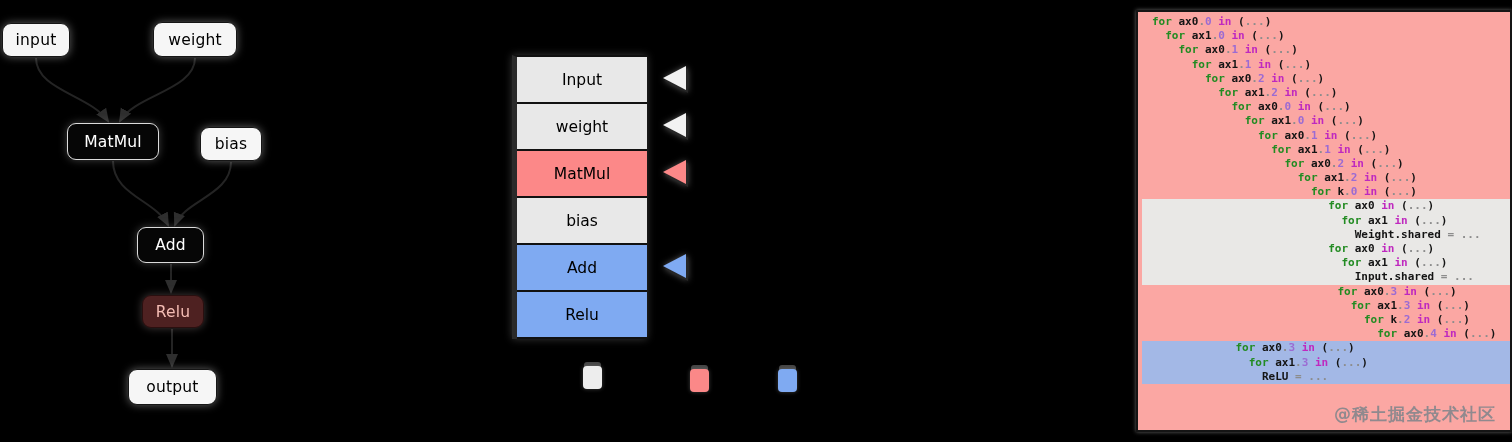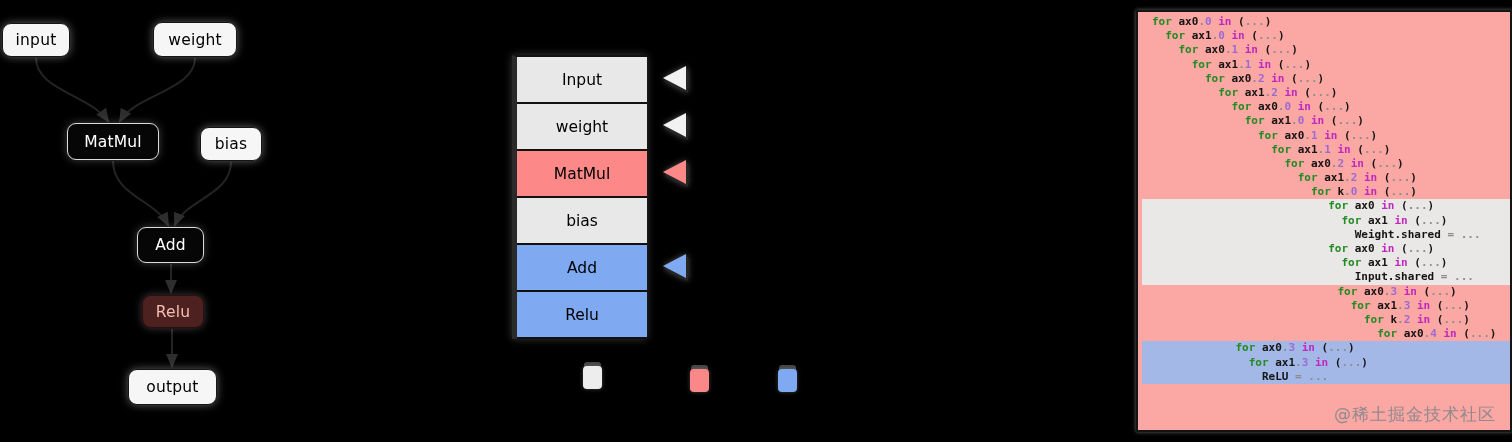--- a/index.html
+++ b/index.html
@@ -43,21 +43,21 @@
   .csection.gray{background:#e9e8e6;margin-left:4px;}
   .csection.blue{background:#a3b8e6;margin-left:4px;}
   .cline{height:14.2px;line-height:14.2px;white-space:pre;color:#141414;padding-left:14px;}
   .kw{color:#228B22;}
   .kw2{color:#bf29bf;}
   .num{color:#9b6bd3;}
   .dim{color:#8c8c8c;}
 
   
   #watermark{position:absolute;right:16px;top:403px;font-size:17px;letter-spacing:1px;
-         color:rgba(135,135,140,.92);font-family:"DejaVu Sans",sans-serif;}
+         color:rgba(135,135,140,.92);font-family:"DejaVu Sans",sans-serif;font-weight:bold;}
 </style>
 </head>
 <body>
 
 <div id="canvas">
 
   <svg id="edges" width="700" height="442">
     <defs>
       <marker id="ah" markerWidth="8" markerHeight="8" refX="6" refY="3" orient="auto">
         <path d="M0,0 L7,3 L0,6 z" fill="#2e2e2e"></path>

